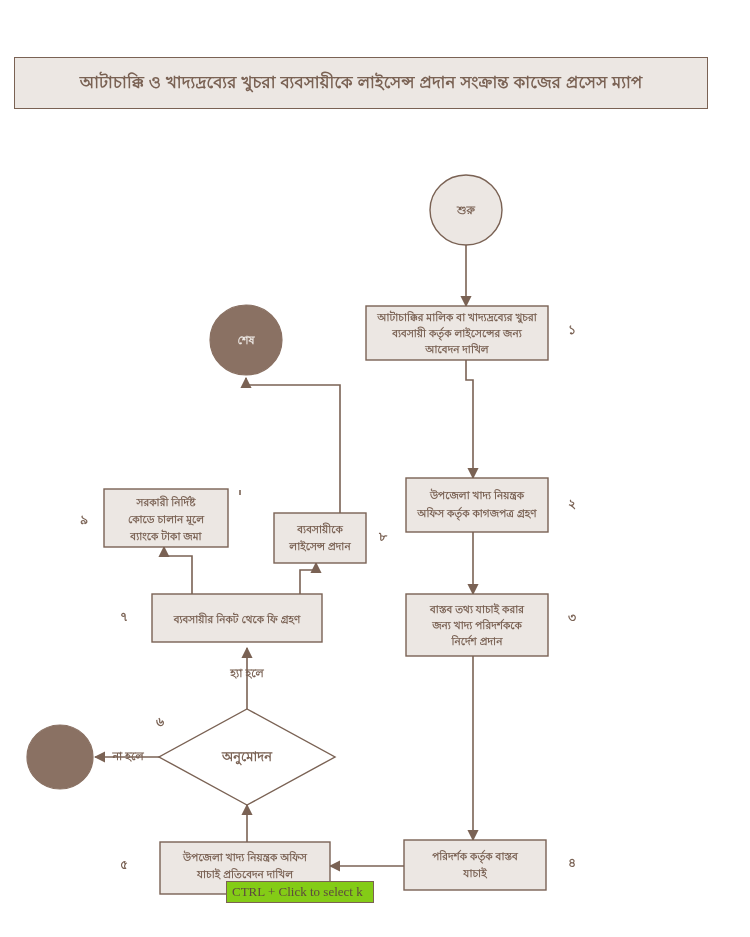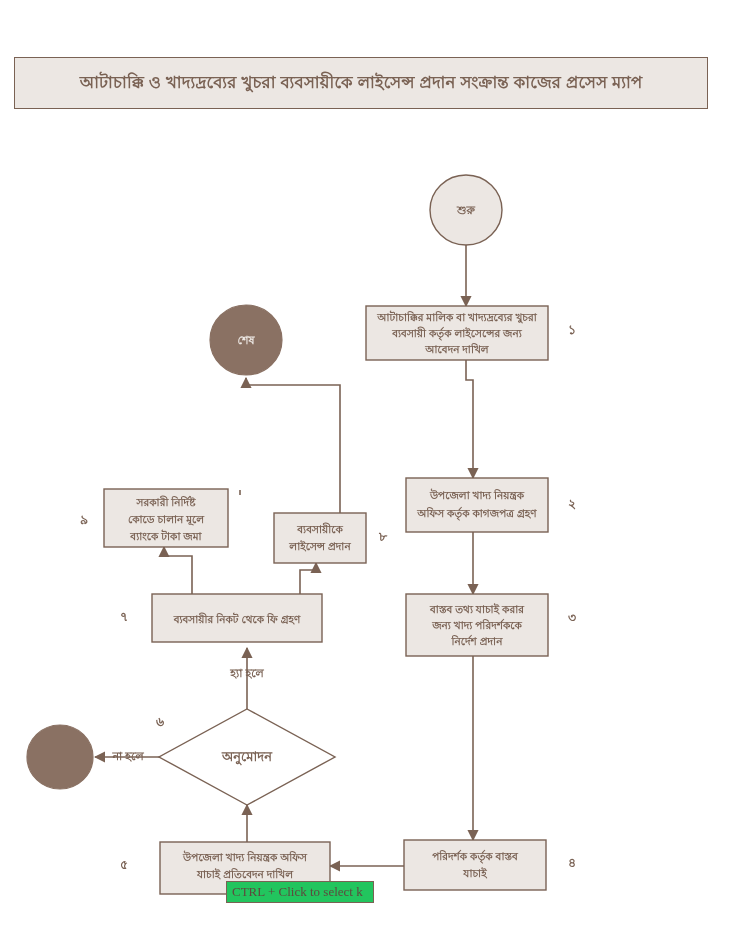--- a/index.html
+++ b/index.html
@@ -133,21 +133,21 @@
   }
 
   
   .tooltip {
     position: absolute;
     left: 226px;
     top: 881px;
     height: 22px;
     box-sizing: border-box;
     border: 1px solid #7a6254;
-    background: #22c55e;
+    background: #84cc16;
     color: #5d4a3e;
     font-family: "Liberation Serif", "DejaVu Serif", serif;
     font-size: 13px;
     line-height: 20px;
     padding: 0 5px;
     white-space: nowrap;
     overflow: hidden;
     width: 148px;
   }
 </style>

